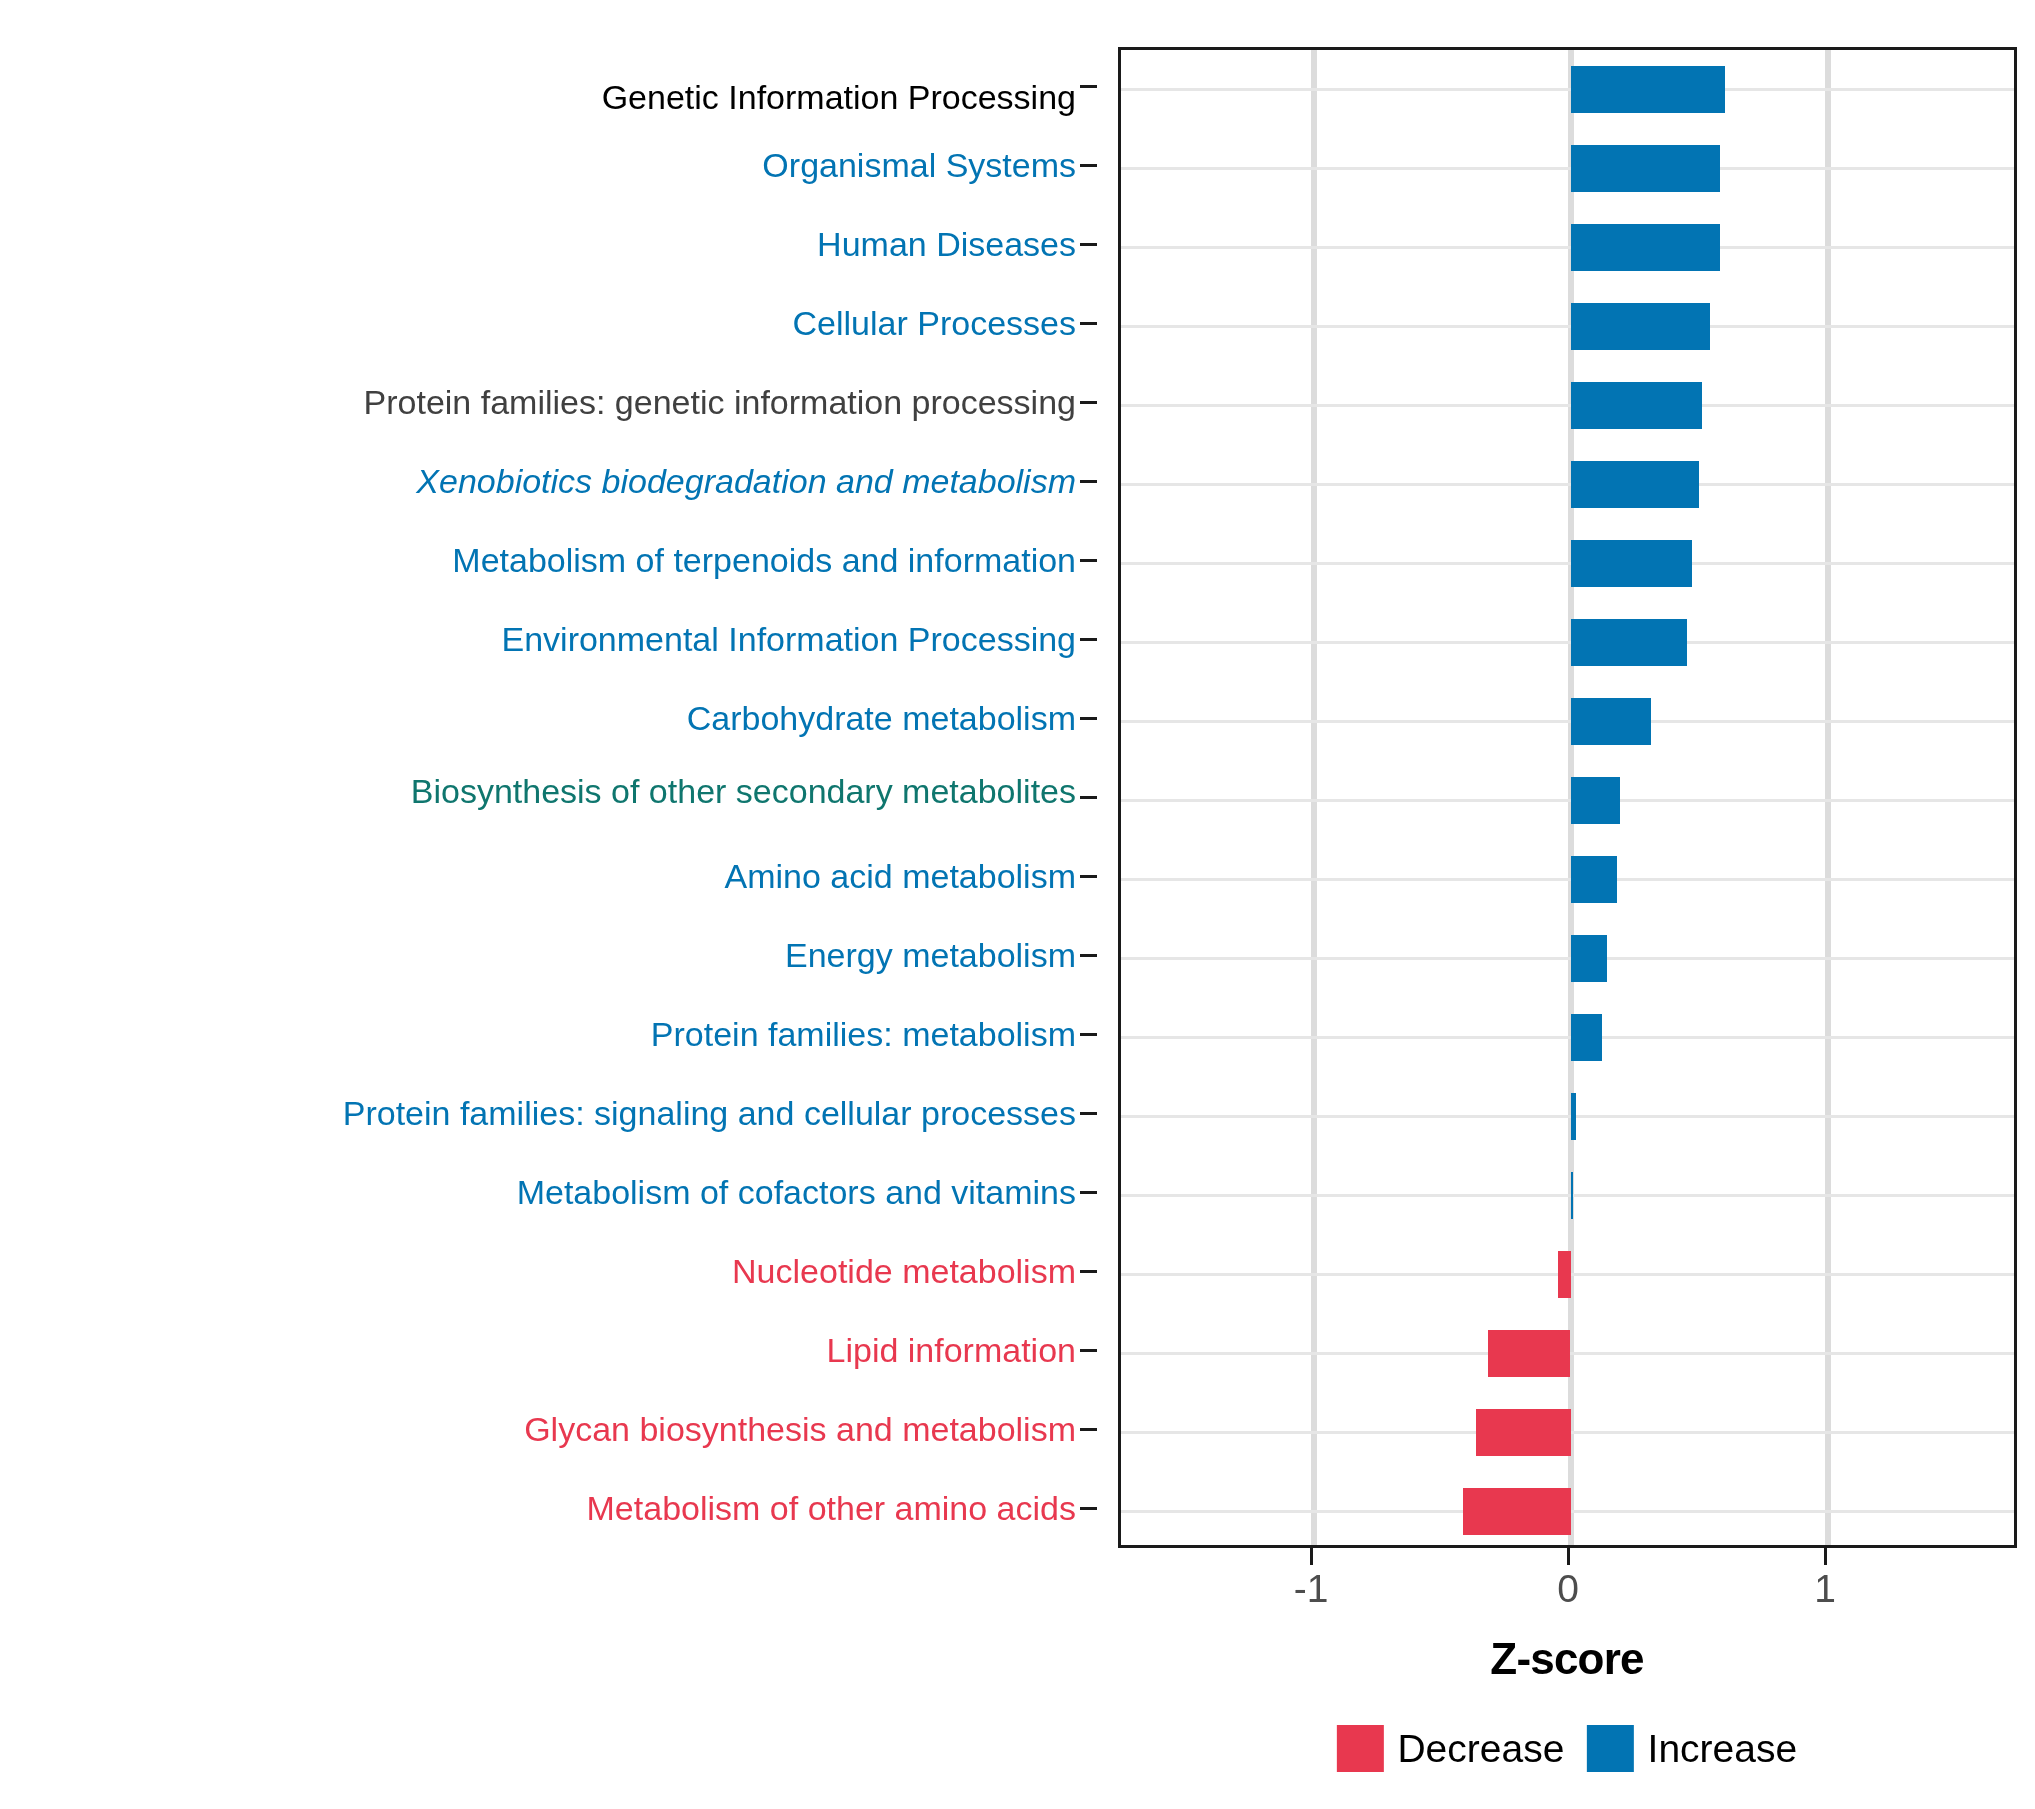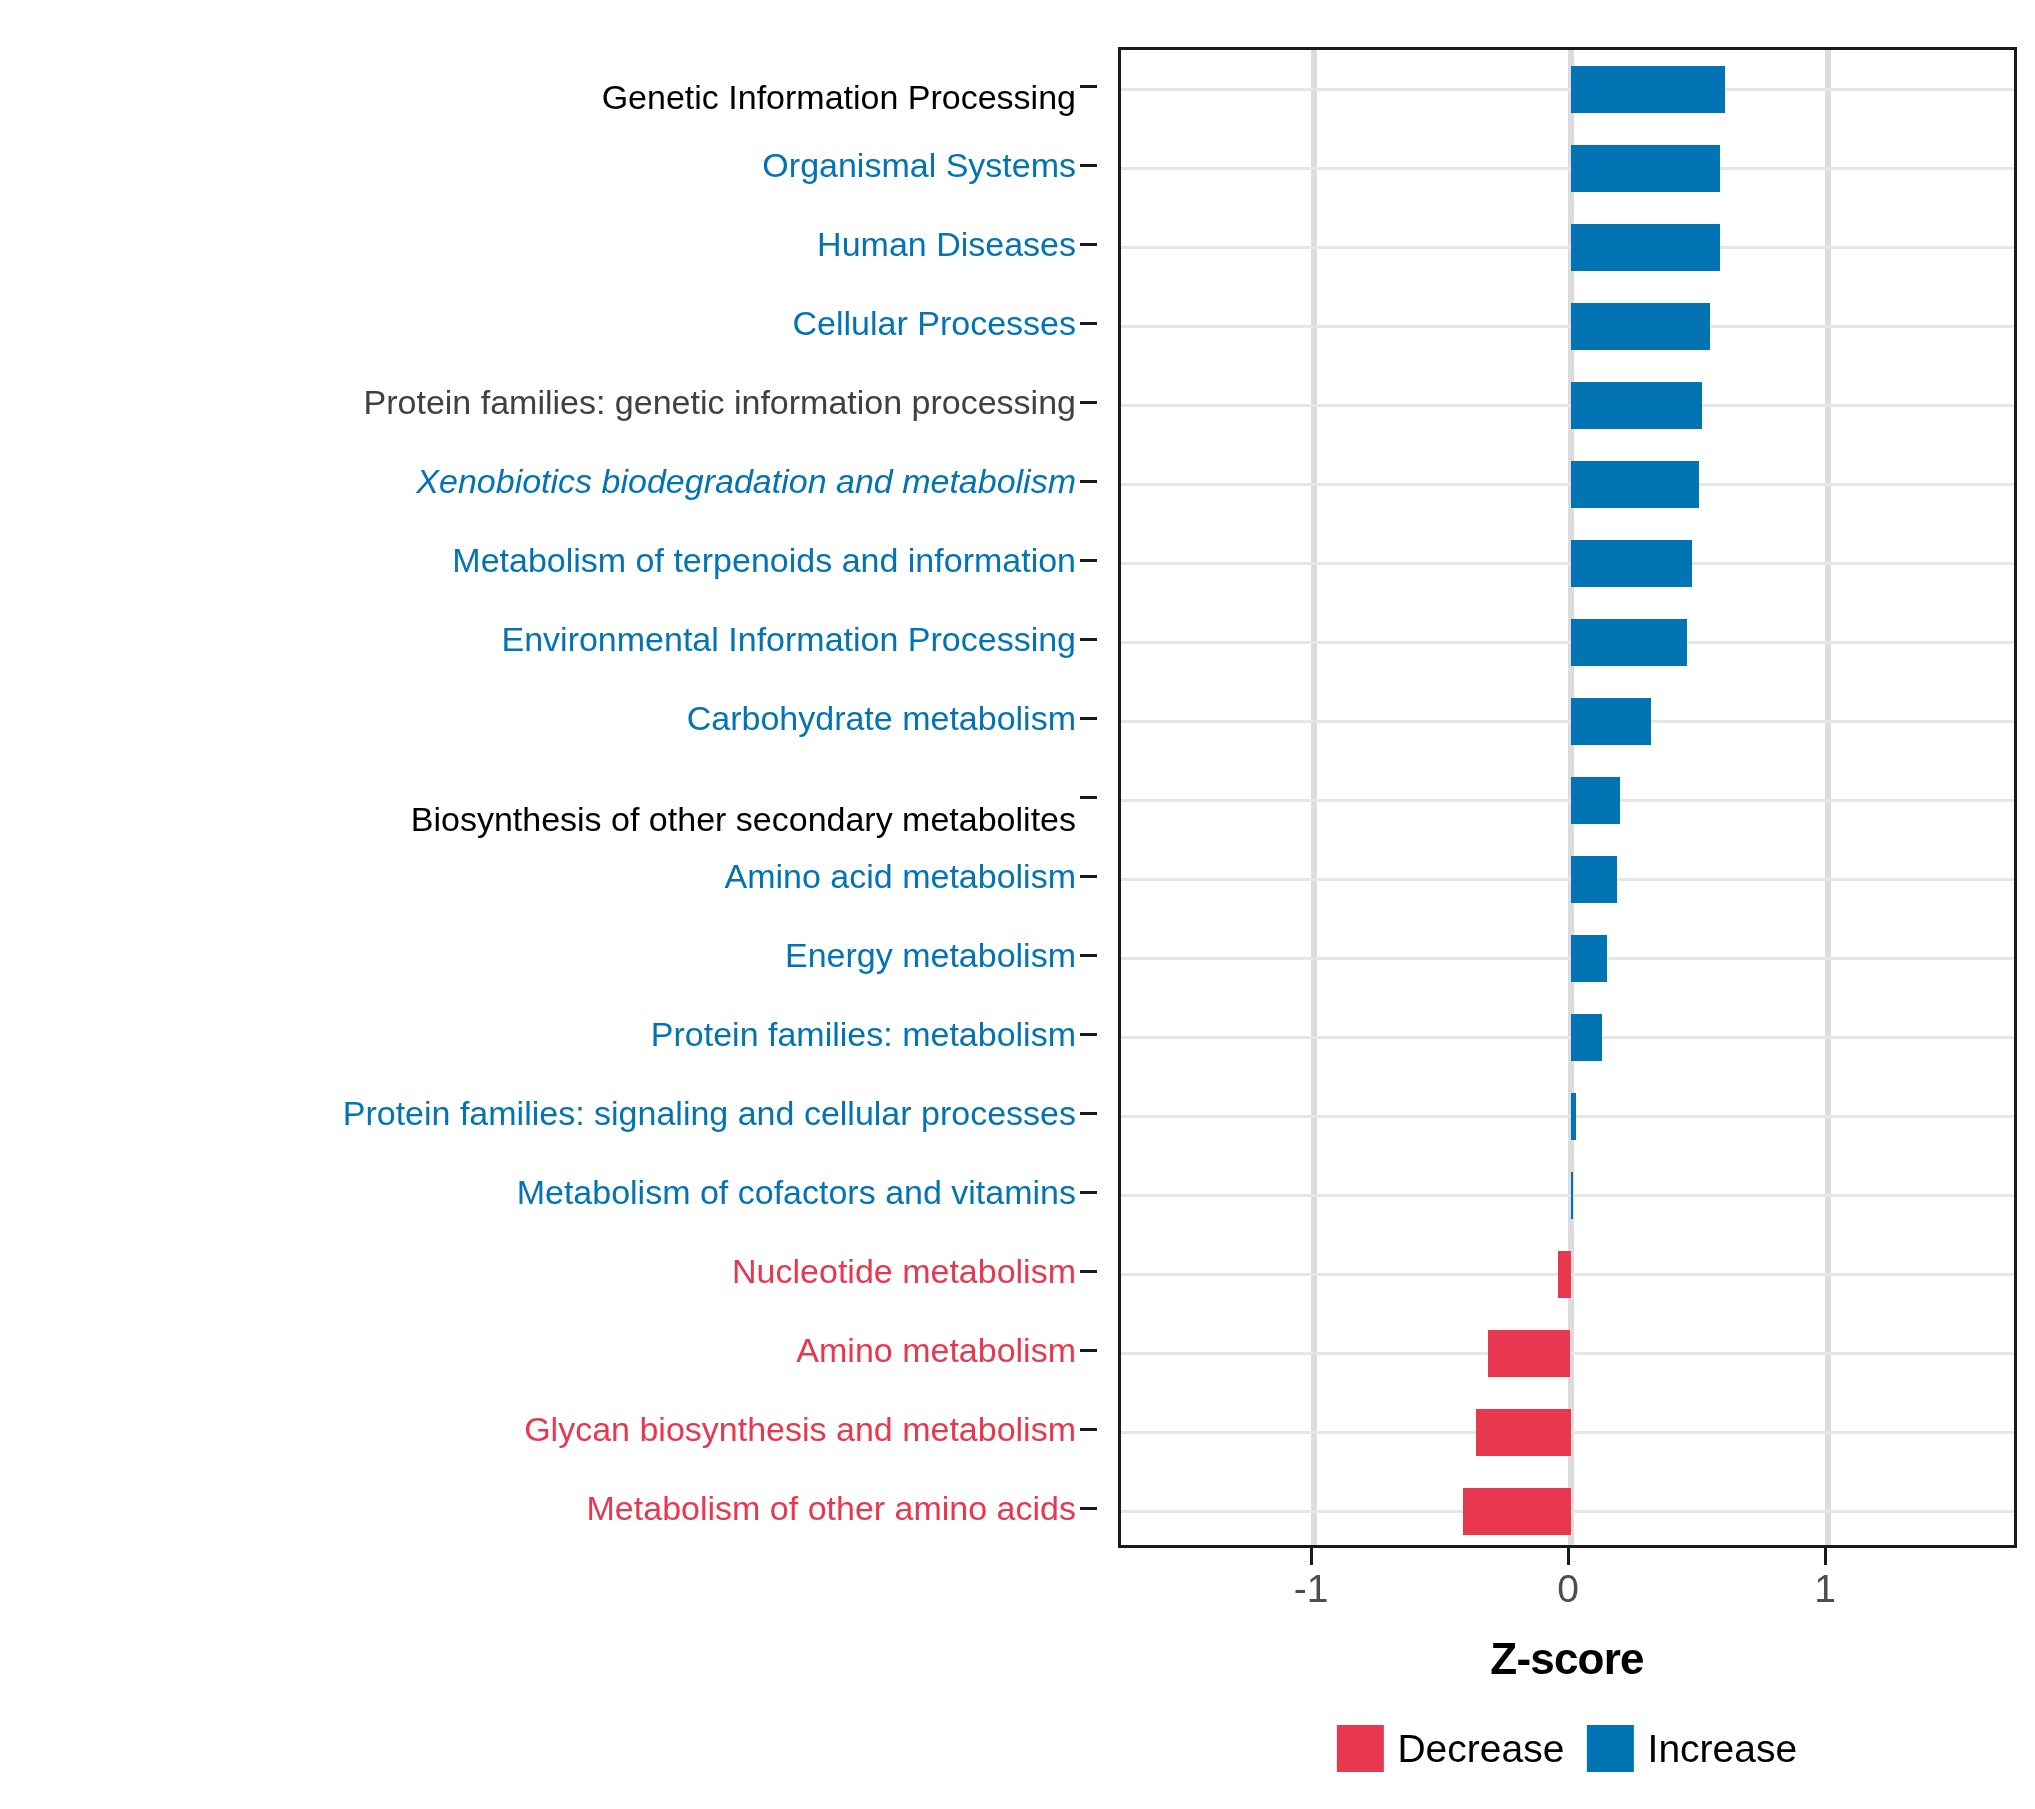--- a/index.html
+++ b/index.html
@@ -166,35 +166,35 @@
       <div class="ylab" style="top: 355px; color: #404040;">Protein families: genetic information processing</div>
       <div class="ytick" style="top: 434px;"></div>
       <div class="ylab" style="top: 434px; color: rgb(2, 116, 179); font-style: italic;">Xenobiotics biodegradation and metabolism</div>
       <div class="ytick" style="top: 513px;"></div>
       <div class="ylab" style="top: 513px; color: rgb(2, 116, 179);">Metabolism of terpenoids and information</div>
       <div class="ytick" style="top: 592px;"></div>
       <div class="ylab" style="top: 592px; color: rgb(2, 116, 179);">Environmental Information Processing</div>
       <div class="ytick" style="top: 671px;"></div>
       <div class="ylab" style="top: 671px; color: rgb(2, 116, 179);">Carbohydrate metabolism</div>
       <div class="ytick" style="top: 750px;"></div>
-      <div class="ylab" style="top: 772px; color: #000000; text-align: right;">Biosynthesis of other secondary metabolites</div>
+      <div class="ylab" style="top: 744px; color: #0f766e; text-align: right;">Biosynthesis of other secondary metabolites</div>
       <div class="ytick" style="top: 829px;"></div>
       <div class="ylab" style="top: 829px; color: rgb(2, 116, 179);">Amino acid metabolism</div>
       <div class="ytick" style="top: 908px;"></div>
       <div class="ylab" style="top: 908px; color: rgb(2, 116, 179);">Energy metabolism</div>
       <div class="ytick" style="top: 987px;"></div>
       <div class="ylab" style="top: 987px; color: rgb(2, 116, 179);">Protein families: metabolism</div>
       <div class="ytick" style="top: 1066px;"></div>
       <div class="ylab" style="top: 1066px; color: rgb(2, 116, 179);">Protein families: signaling and cellular processes</div>
       <div class="ytick" style="top: 1145px;"></div>
       <div class="ylab" style="top: 1145px; color: rgb(2, 116, 179);">Metabolism of cofactors and vitamins</div>
       <div class="ytick" style="top: 1224px;"></div>
       <div class="ylab" style="top: 1224px; color: rgb(232, 56, 79);">Nucleotide metabolism</div>
       <div class="ytick" style="top: 1303px;"></div>
-      <div class="ylab" style="top: 1303px; color: rgb(232, 56, 79);">Amino metabolism</div>
+      <div class="ylab" style="top: 1303px; color: rgb(232, 56, 79);">Lipid information</div>
       <div class="ytick" style="top: 1382px;"></div>
       <div class="ylab" style="top: 1382px; color: rgb(232, 56, 79);">Glycan biosynthesis and metabolism</div>
       <div class="ytick" style="top: 1461px;"></div>
       <div class="ylab" style="top: 1461px; color: rgb(232, 56, 79);">Metabolism of other amino acids</div>
     </div>
 
   <div id="xaxis">
       <div class="xtick" style="left: 1311px;"></div>
       <div class="xticklabel" style="left: 1311px;">-1</div>
       <div class="xtick" style="left: 1568px;"></div>

